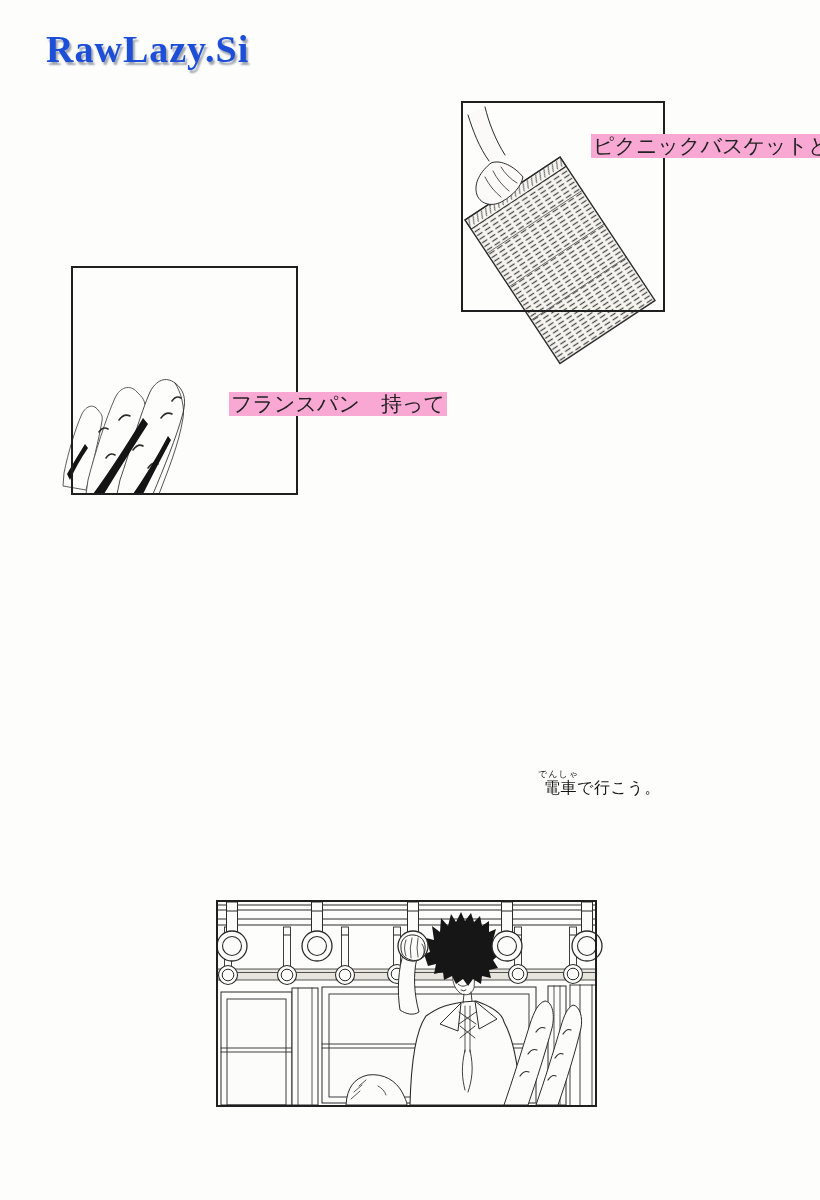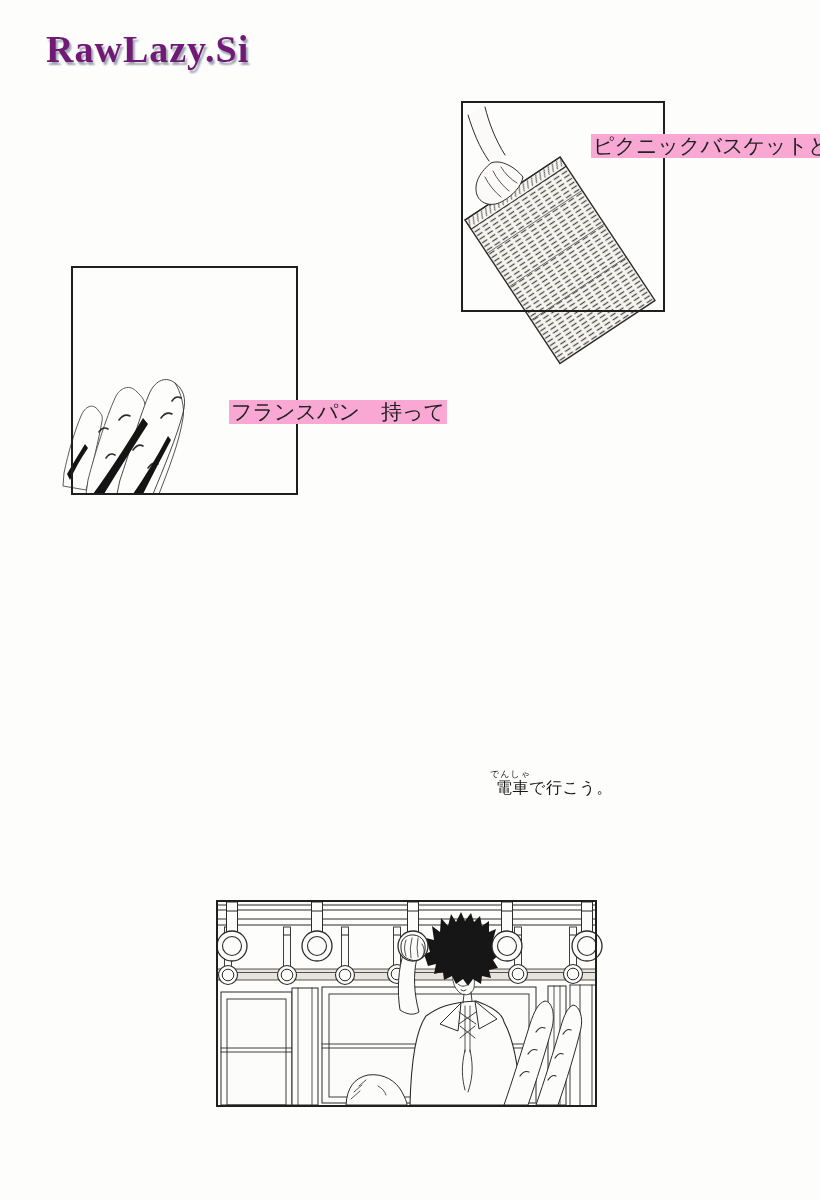--- a/index.html
+++ b/index.html
@@ -19,32 +19,32 @@
   .panel svg{position:absolute;left:0;top:0;overflow:visible;z-index:1;}
   .panel .panel-border{position:absolute;inset:-2px;border:2px solid #1f1f1f;z-index:2;pointer-events:none;}
   .panel-basket{left:463px;top:103px;width:200px;height:207px;}
   .panel-bread{left:73px;top:268px;width:223px;height:225px;}
   .panel-train{left:218px;top:902px;width:377px;height:203px;}
   .caption{
     position:absolute;z-index:5;background:#f9a8d4;white-space:nowrap;
     font-size:21px;letter-spacing:0px;line-height:1.15;padding:0 2px;color:#222;
   }
   .caption-basket{left:591px;top:134px;}
-  .caption-bread{left:229px;top:400px;}
-  .narration{position:absolute;left:488px;top:770px;z-index:5;line-height:1;}
+  .caption-bread{left:229px;top:392px;}
+  .narration{position:absolute;left:536px;top:770px;z-index:5;line-height:1;}
   .furigana{display:block;font-size:9px;letter-spacing:1px;margin:0 0 1px 2px;color:#222;}
   .narration-main{display:block;font-size:16px;letter-spacing:0.5px;color:#151515;font-weight:500;margin-left:8px;}
   .ink{stroke:#2b2b2b;fill:none;stroke-linecap:round;stroke-linejoin:round;}
 </style>
 </head>
 <body>
 
 <div class="page">
 
-  <div class="watermark top" style="color: #701a75;">RawLazy.Si</div>
+  <div class="watermark top" style="color: #1d4ed8;">RawLazy.Si</div>
 
   <div class="panel panel-basket">
     <svg width="200" height="207" viewBox="0 0 200 207">
       <defs>
         <pattern id="weave" width="9.5" height="4.4" patternUnits="userSpaceOnUse">
           <path d="M1.4,2.2 h6.4" stroke="#45443f" stroke-width="1.25" fill="none"></path>
         </pattern>
         <pattern id="rimhatch" width="5" height="11" patternUnits="userSpaceOnUse">
           <path d="M0,9 L4,1" stroke="#50504a" stroke-width="1" fill="none"></path>
         </pattern>

